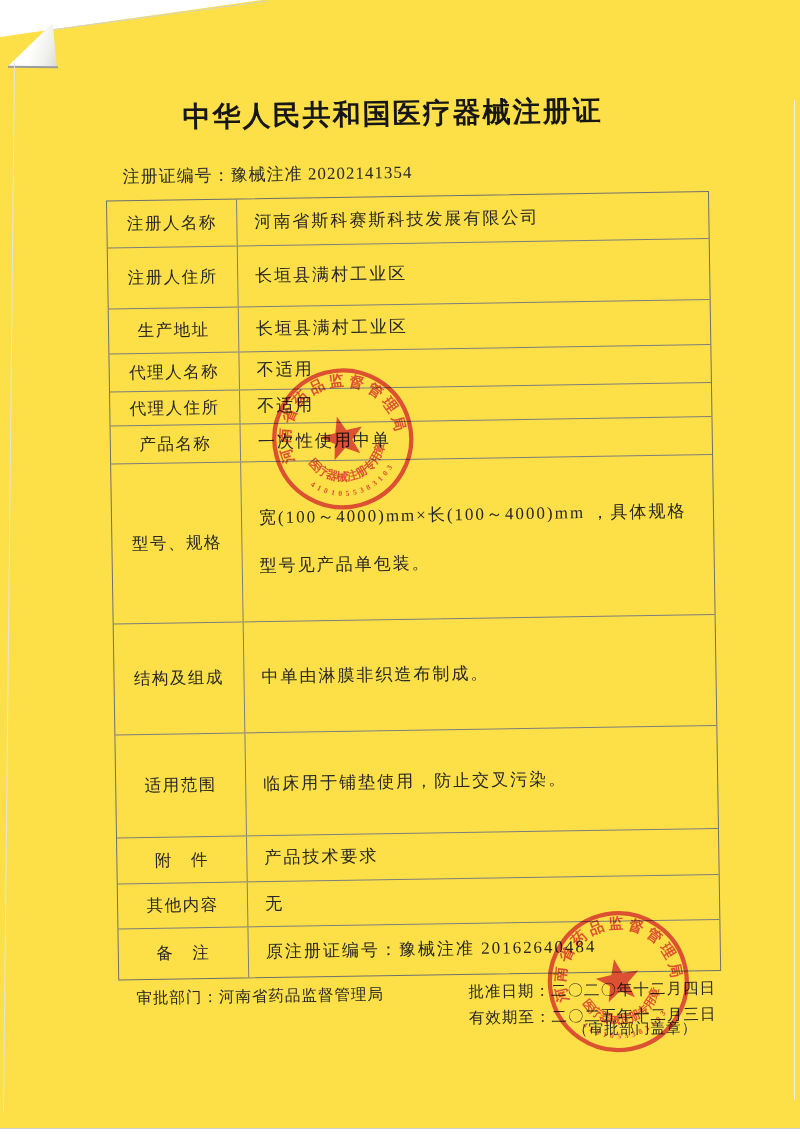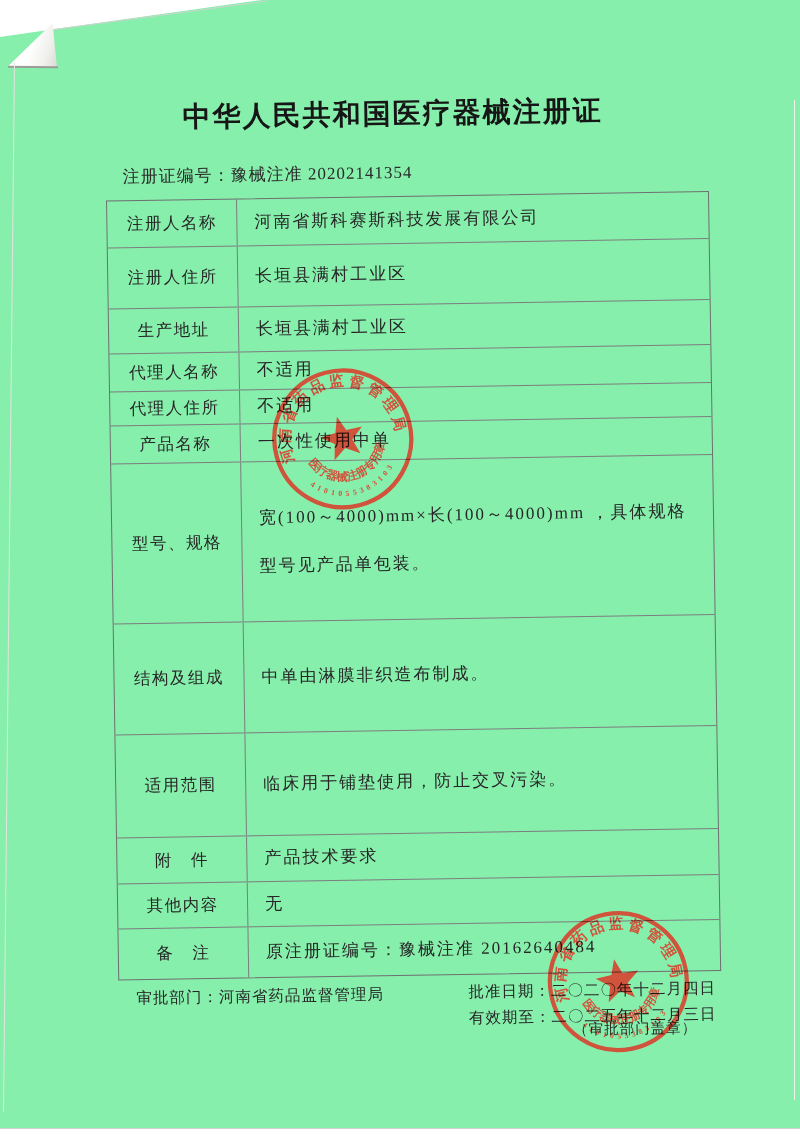--- a/index.html
+++ b/index.html
@@ -1,21 +1,21 @@
 <!DOCTYPE html>
 <html><head>
 <meta charset="utf-8">
 <style>
   html,body{margin:0;padding:0;}
   body{
     width:800px;height:1134px;position:relative;overflow:hidden;
     background:#ffffff;
     font-family:"Liberation Serif","DejaVu Serif",serif;
   }
-  .sheet{position:absolute;inset:0;background:#86efac;}
+  .sheet{position:absolute;inset:0;background:#fde047;}
   
   .diag-top-edge{position:absolute;left:54px;top:29px;width:215px;height:1px;
     background:#d2d2ce;transform:rotate(-7.6deg);transform-origin:left bottom;}
   .above-sheet{position:absolute;left:0;top:0;width:800px;height:40px;background:#ffffff;
     clip-path:polygon(0 0,800px 0,800px 0,262px 0,55px 29px,0 37px);}
   .fold{position:absolute;left:8px;top:23px;width:49px;height:45px;
     clip-path:polygon(0 96%,91% 0,100% 100%);
     background:linear-gradient(108deg,#ffffff 48%,#efefec 78%,#d9d9d6 100%);}
   .fold-edge{position:absolute;left:8px;top:66px;width:50px;height:2px;background:#9b9b98;
     transform:rotate(0.8deg);}

